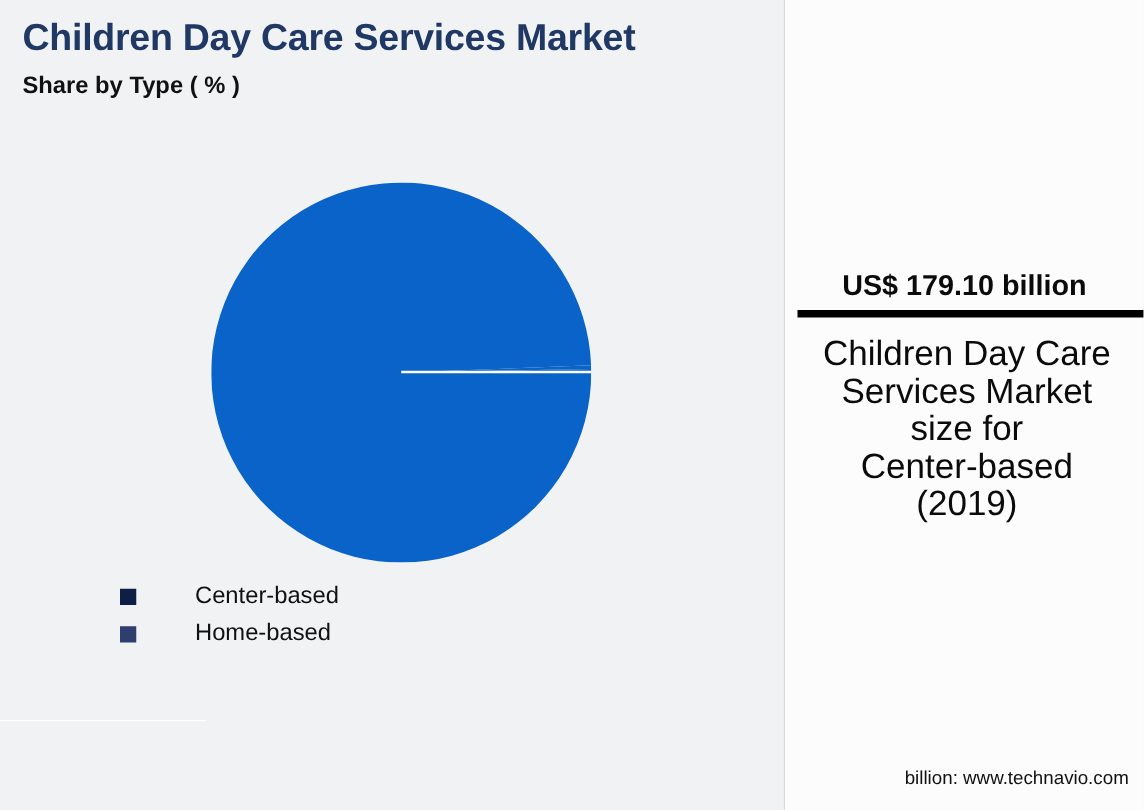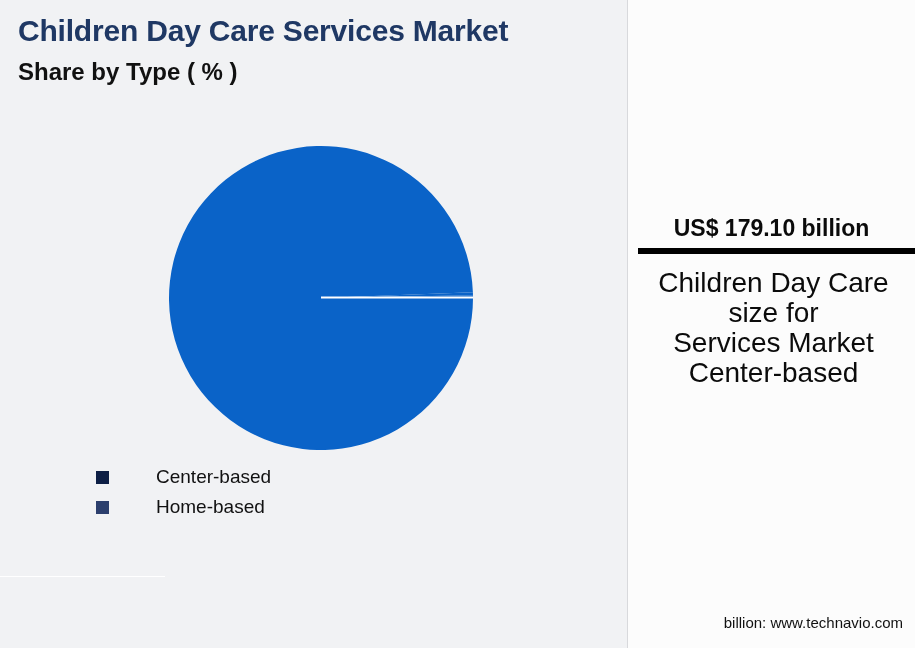--- a/index.html
+++ b/index.html
@@ -33,21 +33,21 @@
     font-size: 30px;
     font-weight: bold;
     color: #1f3864;
     letter-spacing: -0.2px;
     white-space: nowrap;
   }
   #chart-subtitle {
     position: absolute;
     left: 18px;
     top: 58px;
-    font-size: 24px;
+    font-size: 19px;
     font-weight: bold;
     color: #111111;
     white-space: nowrap;
   }
 
   
   #pie-wrap {
     position: absolute;
     left: 169px;
     top: 146px;
@@ -179,21 +179,22 @@
   </div>
 
   <div id="right-panel">
 
     <div id="callout-value">US$ 179.10 billion</div>
 
     <div id="callout-rule"></div>
 
     <div id="callout-desc">
       <span class="desc-line">Children Day Care</span>
+      <span class="desc-line">Services Market</span>
       <span class="desc-line">size for</span>
-      <span class="desc-line">Services Market</span>
       <span class="desc-line">Center-based</span>
+      <span class="desc-line">(2019)</span>
     </div>
 
     <div id="source-note">billion: www.technavio.com</div>
   </div>
 
 </div>
 
 </body></html>

